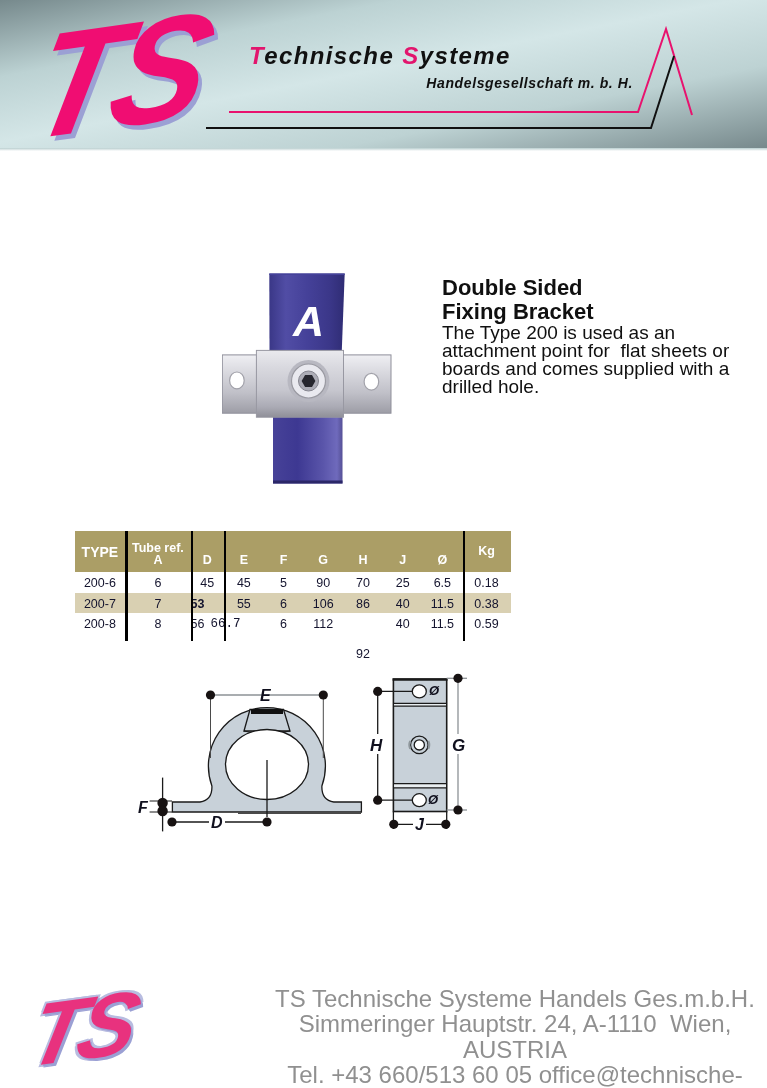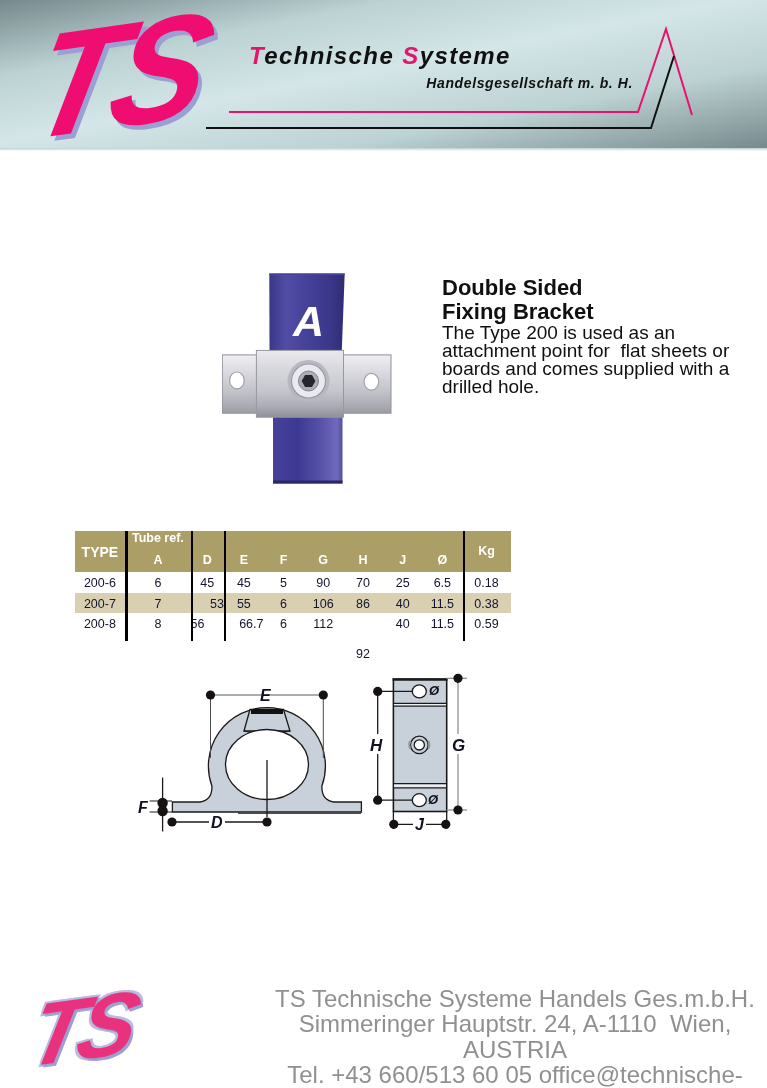--- a/index.html
+++ b/index.html
@@ -95,21 +95,21 @@
 <div class="abs" style="left:442px;top:324px;font-size:19px;color:#101010;line-height:17.9px;">
 The Type 200 is used as an<br>attachment point for&nbsp; flat sheets or<br>boards and comes supplied with a<br>drilled hole.</div>
 
 <div class="abs" style="left:74.5px;top:531px;width:436px;height:110px;font-size:12.5px;">
 
   <div class="abs" style="left:0;top:0;width:436px;height:41px;background:#ab9e66;"></div>
 
   <div class="abs" style="left:0;top:61.5px;width:436px;height:20.5px;background:#d9d0b2;"></div>
 
   <div class="abs" style="left:0;top:13px;width:50.8px;text-align:center;color:#fff;font-weight:bold;font-size:14px;">TYPE</div>
-  <div class="abs" style="left:50.8px;top:0;width:65.2px;text-align:center;color:#fff;font-weight:bold;">Tube ref.</div>
+  <div class="abs" style="left:50.8px;top:10px;width:65.2px;text-align:center;color:#fff;font-weight:bold;">Tube ref.</div>
   <div class="abs" style="left:50.8px;top:22px;width:65.2px;text-align:center;color:#fff;font-weight:bold;">A</div>
   <div class="abs" style="left:116px;top:22px;width:33.5px;text-align:center;color:#fff;font-weight:bold;">D</div>
   <div class="abs" style="left:149.5px;top:22px;width:39.7px;text-align:center;color:#fff;font-weight:bold;">E</div>
   <div class="abs" style="left:189.2px;top:22px;width:39.7px;text-align:center;color:#fff;font-weight:bold;">F</div>
   <div class="abs" style="left:228.9px;top:22px;width:39.7px;text-align:center;color:#fff;font-weight:bold;">G</div>
   <div class="abs" style="left:268.6px;top:22px;width:39.7px;text-align:center;color:#fff;font-weight:bold;">H</div>
   <div class="abs" style="left:308.3px;top:22px;width:39.7px;text-align:center;color:#fff;font-weight:bold;">J</div>
   <div class="abs" style="left:348px;top:22px;width:39.7px;text-align:center;color:#fff;font-weight:bold;">Ø</div>
   <div class="abs" style="left:388px;top:13px;width:48px;text-align:center;color:#fff;font-weight:bold;">Kg</div>
 
@@ -121,34 +121,34 @@
     <div style="position:absolute;left:189.2px;top:0;width:39.7px;text-align:center;">5</div>
     <div style="position:absolute;left:228.9px;top:0;width:39.7px;text-align:center;">90</div>
     <div style="position:absolute;left:268.6px;top:0;width:39.7px;text-align:center;">70</div>
     <div style="position:absolute;left:308.3px;top:0;width:39.7px;text-align:center;">25</div>
     <div style="position:absolute;left:348px;top:0;width:39.7px;text-align:center;">6.5</div>
     <div style="position:absolute;left:388px;top:0;width:48px;text-align:center;">0.18</div>
   </div>
   <div class="abs" style="left:0;top:65.5px;width:436px;color:#14142e;">
     <div style="position:absolute;left:0;top:0;width:50.8px;text-align:center;">200-7</div>
     <div style="position:absolute;left:50.8px;top:0;width:65.2px;text-align:center;">7</div>
-    <div style="position:absolute;left:116px;top:0;width:33.5px;text-align:right;">53</div>
+    <div style="position:absolute;left:116px;top:0;width:33.5px;text-align:left;font-weight:bold;">53</div>
     <div style="position:absolute;left:149.5px;top:0;width:39.7px;text-align:center;">55</div>
     <div style="position:absolute;left:189.2px;top:0;width:39.7px;text-align:center;">6</div>
     <div style="position:absolute;left:228.9px;top:0;width:39.7px;text-align:center;">106</div>
     <div style="position:absolute;left:268.6px;top:0;width:39.7px;text-align:center;">86</div>
     <div style="position:absolute;left:308.3px;top:0;width:39.7px;text-align:center;">40</div>
     <div style="position:absolute;left:348px;top:0;width:39.7px;text-align:center;">11.5</div>
     <div style="position:absolute;left:388px;top:0;width:48px;text-align:center;">0.38</div>
   </div>
   <div class="abs" style="left:0;top:86px;width:436px;color:#14142e;">
     <div style="position:absolute;left:0;top:0;width:50.8px;text-align:center;">200-8</div>
     <div style="position:absolute;left:50.8px;top:0;width:65.2px;text-align:center;">8</div>
     <div style="position:absolute;left:116px;top:0;width:33.5px;text-align:left;">56</div>
-    <div style="position:absolute;left:157px;top:0;width:39.7px;text-align:center;">66.7</div>
+    <div style="position:absolute;left:136px;top:0;width:39.7px;font-family:Liberation Mono, monospace;">66.7</div>
     <div style="position:absolute;left:189.2px;top:0;width:39.7px;text-align:center;">6</div>
     <div style="position:absolute;left:228.9px;top:0;width:39.7px;text-align:center;">112</div>
     <div style="position:absolute;left:268.6px;top:0;width:39.7px;text-align:center;margin-top:30px;">92</div>
     <div style="position:absolute;left:308.3px;top:0;width:39.7px;text-align:center;">40</div>
     <div style="position:absolute;left:348px;top:0;width:39.7px;text-align:center;">11.5</div>
     <div style="position:absolute;left:388px;top:0;width:48px;text-align:center;">0.59</div>
   </div>
 
   <div class="abs" style="left:50.8px;top:0;width:2.3px;height:110px;background:#000;"></div>
   <div class="abs" style="left:116px;top:0;width:2.3px;height:110px;background:#000;"></div>

